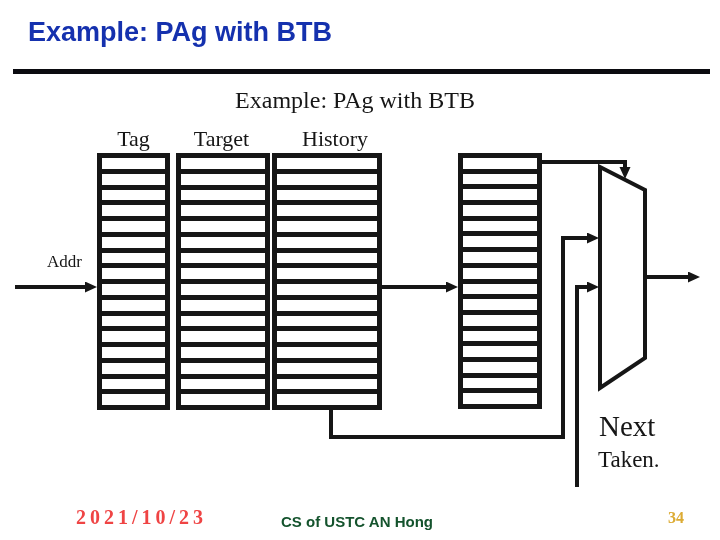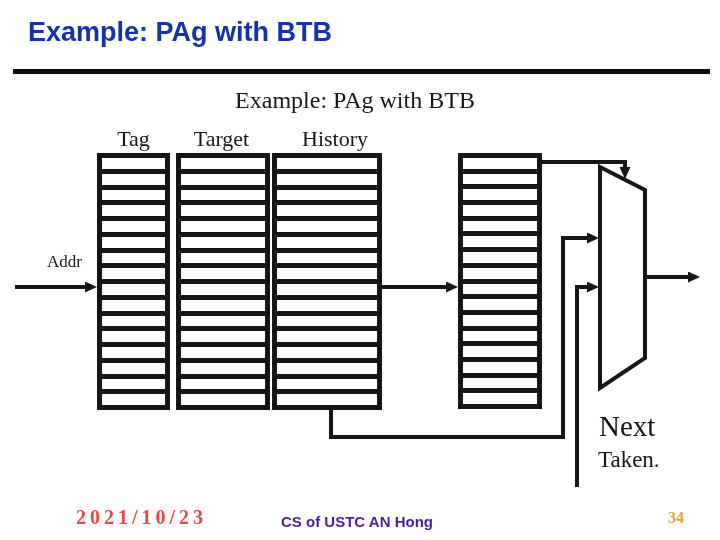--- a/index.html
+++ b/index.html
@@ -36,21 +36,21 @@
   #col-target { left:176px; width:94px; }
   #col-history { left:272px; width:110px; }
   #col-pht { left:458px; width:84px; height:256px; }
 
   #wires { left:0; top:0; width:720px; height:540px; pointer-events:none; }
 
   
   #footer-date { left:76px; top:506px; font-size:20px; font-weight:bold; letter-spacing:4px;
                  font-family:"Liberation Serif", serif; color:#ef4444; }
   #footer-credit { left:0px; top:513px; width:714px; text-align:center; font-size:15px;
-                   font-weight:bold; color:#4c1d95; }
+                   font-weight:bold; color:#14532d; }
   #footer-page { left:668px; top:509px; font-size:16px; font-weight:bold;
                  font-family:"Liberation Serif", serif; color:#dcab33; }
 </style>
 </head>
 <body>
 
 <div class="abs" id="slide-title">Example: PAg with BTB</div>
 <div class="abs" id="divider"></div>
 
 <div class="abs serif" id="inner-title">Example: PAg with BTB</div>

